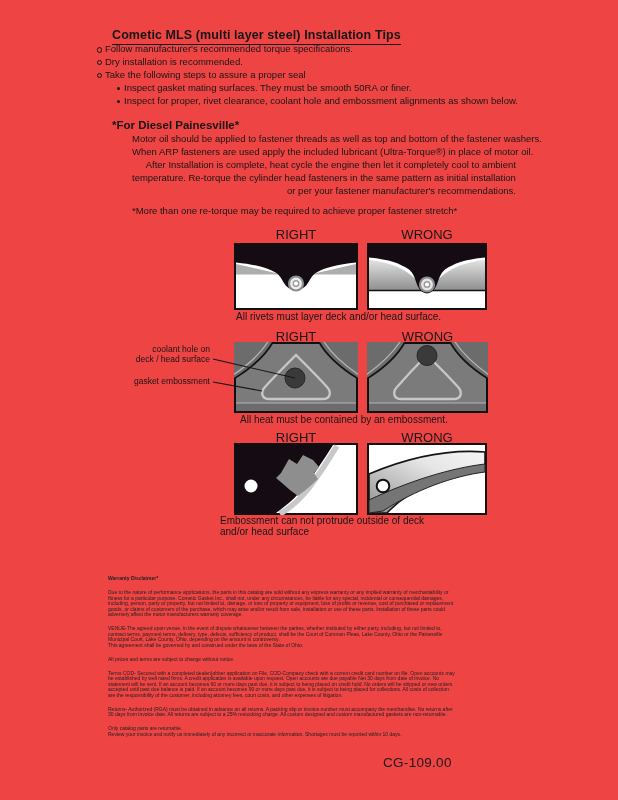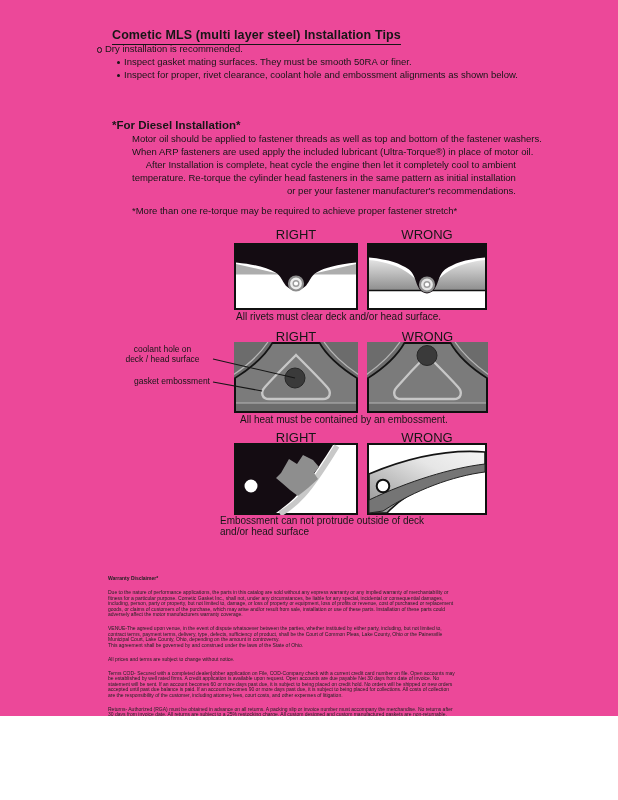--- a/index.html
+++ b/index.html
@@ -1,17 +1,17 @@
 <!DOCTYPE html>
 <html><head>
 <meta charset="utf-8">
 <style>
   html,body { margin:0; padding:0; background:#ffffff; }
   .page {
-    position:relative; width:618px; height:716px; background:#ec4899;
+    position:relative; width:618px; height:800px; background:#ef4444;
     font-family:"Liberation Sans", sans-serif; color:#161616; overflow:hidden;
   }
   .abs { position:absolute; }
 
   .title {
     font-size:12.5px; font-weight:bold; letter-spacing:0.1px;
     border-bottom:1.6px solid #161616; padding-bottom:1.5px; display:inline-block;
   }
 
   .bullets { font-size:9.5px; line-height:12.9px; }
@@ -46,33 +46,41 @@
 
 <div class="page">
 
   <div class="abs" style="left:112px; top:25px;">
     <span class="title">Cometic MLS (multi layer steel) Installation Tips</span>
   </div>
 
   <div class="abs bullets" style="left:97px; top:43px;">
     <div class="bullet">
       <span class="ring"></span>
+      <span>Follow manufacturer's recommended torque specifications.</span>
+    </div>
+    <div class="bullet">
+      <span class="ring"></span>
       <span>Dry installation is recommended.</span>
+    </div>
+    <div class="bullet">
+      <span class="ring"></span>
+      <span>Take the following steps to assure a proper seal</span>
     </div>
     <div class="bullet sub">
       <span class="dot"></span>
       <span>Inspect gasket mating surfaces.  They must be smooth 50RA or finer.</span>
     </div>
     <div class="bullet sub">
       <span class="dot"></span>
       <span>Inspect for proper, rivet clearance, coolant hole and embossment alignments as shown below.</span>
     </div>
   </div>
 
-  <div class="abs diesel-h" style="left:112px; top:119px;">*For Diesel Installation*</div>
+  <div class="abs diesel-h" style="left:112px; top:119px;">*For Diesel Painesville*</div>
   <div class="abs bodytext" style="left:112px; top:132px;">Motor oil should be applied to fastener threads as well as top and bottom of the fastener washers.
 When ARP fasteners are used apply the included lubricant (Ultra-Torque®) in place of motor oil.</div>
   <div class="abs bodytext" style="left:112px; top:158px;text-align:right;">After Installation is complete, heat cycle the engine then let it completely cool to ambient
 temperature. Re-torque the cylinder head fasteners in the same pattern as initial installation
 or per your fastener manufacturer's recommendations.</div>
   <div class="abs bodytext" style="left:112px; top:204px;">*More than one re-torque may be required to achieve proper fastener stretch*</div>
 
   <div class="abs dg-label" style="left:234px; top:227px; width:124px;">RIGHT</div>
   <div class="abs dg-label" style="left:367px; top:227px; width:120px;">WRONG</div>
 
@@ -96,26 +104,26 @@
       </defs>
       <rect x="1" y="1" width="118" height="65" fill="#ffffff" stroke="#101010" stroke-width="2"></rect>
       <path d="M2,17 C28,20 45,28 57,47 L2,47 Z" fill="url(#gw1)"></path>
       <path d="M118,17 C92,20 75,28 63,47 L118,47 Z" fill="url(#gw1)"></path>
       <line x1="2" y1="47.5" x2="118" y2="47.5" stroke="#101010" stroke-width="1.6"></line>
       <path d="M2,2 H118 V14.5 C97,16.5 87,20.5 78,26.5 C69,33.5 72.5,48.5 60,50.5 C47.5,48.5 51,33.5 42,26.5 C33,20.5 23,16.5 2,14.5 Z" fill="#140c12"></path>
       <circle cx="60" cy="41.5" r="7" fill="#e6e6e6" stroke="#8d8d8d" stroke-width="2.2"></circle>
       <circle cx="60" cy="41.5" r="2.8" fill="#ffffff" stroke="#9d9d9d" stroke-width="1.4"></circle>
     </svg>
   </div>
-  <div class="abs caption" style="left:236px; top:311px;">All rivets must clear deck and/or head surface.</div>
+  <div class="abs caption" style="left:236px; top:311px;">All rivets must layer deck and/or head surface.</div>
 
   <div class="abs dg-label" style="left:234px; top:329px; width:124px;">RIGHT</div>
   <div class="abs dg-label" style="left:367px; top:329px; width:121px;">WRONG</div>
 
-  <div class="abs callout" style="left:115px; top:345px;text-align:center;">
+  <div class="abs callout" style="left:115px; top:345px;">
     <div>coolant hole on</div>
     <div>deck / head surface</div>
   </div>
   <div class="abs callout" style="left:115px; top:377px;">gasket embossment</div>
 
   <div class="abs panel" style="left:234px; top:342px;">
     <svg width="124" height="71" viewBox="0 0 124 71">
       <rect x="1" y="1" width="122" height="69" fill="#7b7b7b" stroke="#101010" stroke-width="2"></rect>
       <path d="M-2,38 C16,27 32,14 40,-2 L-2,-2 Z" fill="#6c6c6c" stroke="#141414" stroke-width="1.8"></path>
       <path d="M-1,33 C14,23 26,12 34,0" fill="none" stroke="#b5b5b5" stroke-width="1.3"></path>

